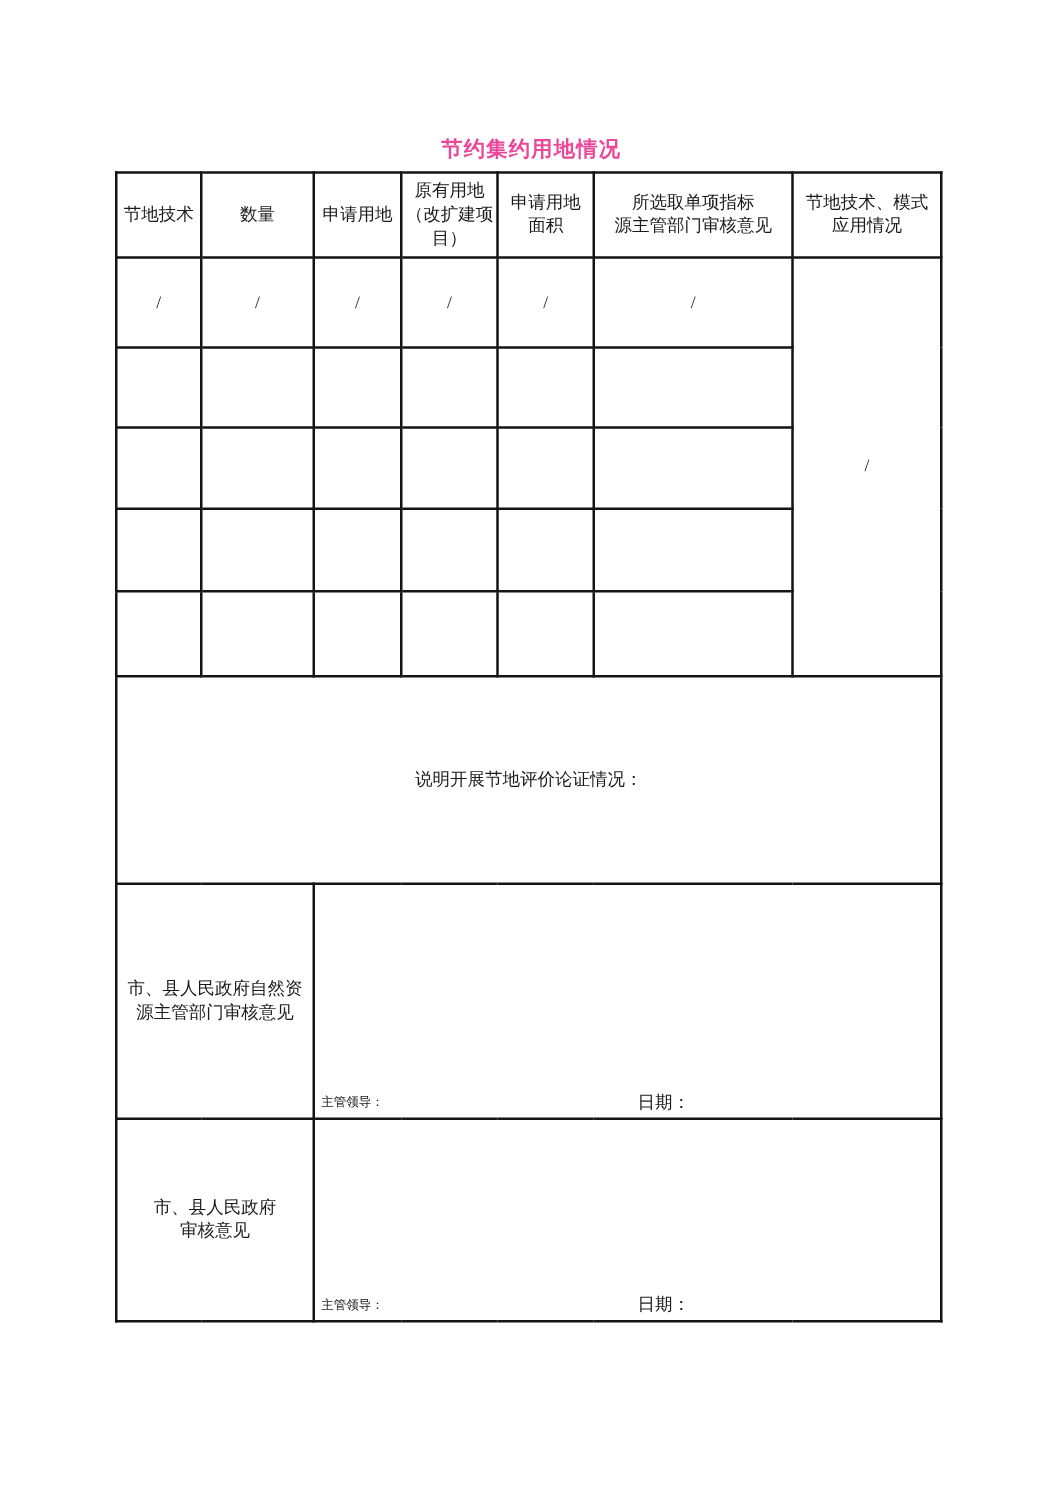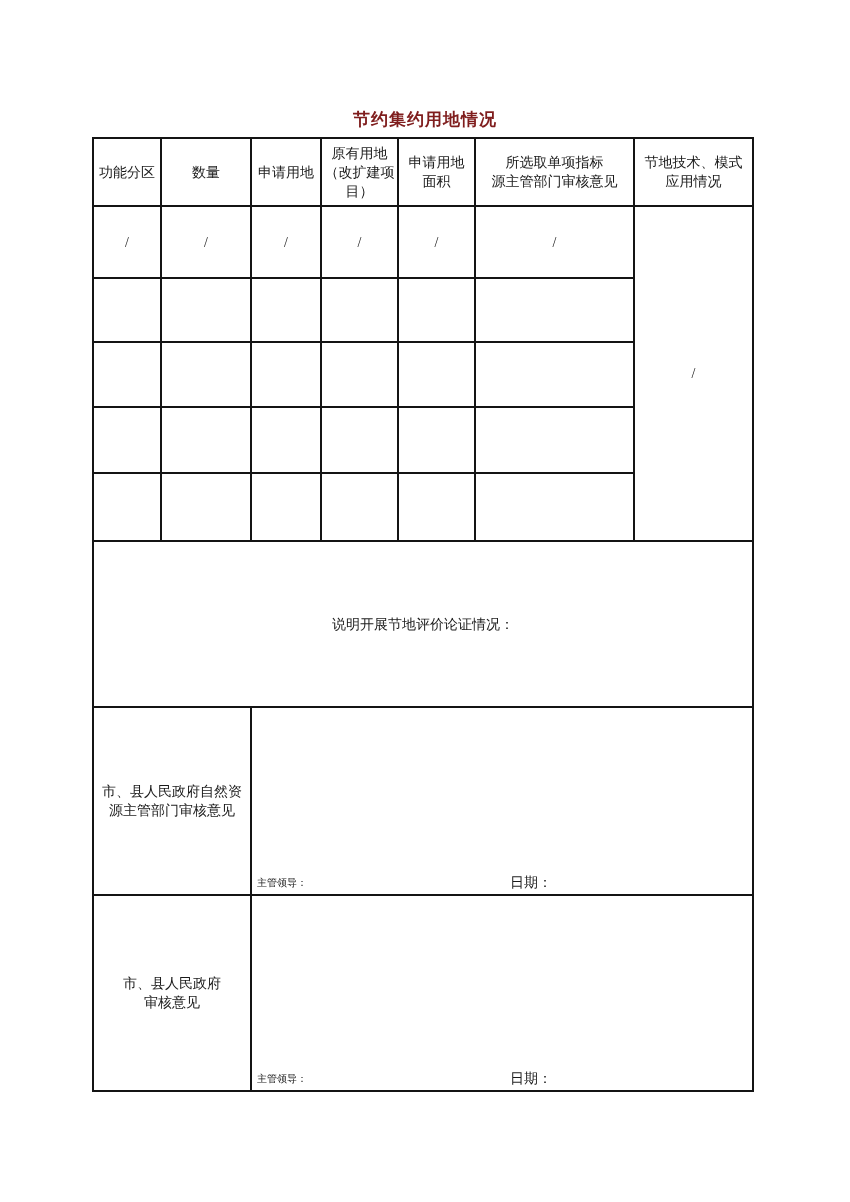--- a/index.html
+++ b/index.html
@@ -16,21 +16,21 @@
   .doc-title {
     position: absolute;
     top: 108px;
     left: 0;
     width: 100%;
     text-align: center;
     font-family: "Liberation Sans", "DejaVu Sans", sans-serif;
     font-weight: bold;
     font-size: 17px;
     letter-spacing: 1px;
-    color: #7f1d1d;
+    color: #ec4899;
   }
   table.form-table {
     position: absolute;
     left: 92px;
     top: 137px;
     border-collapse: collapse;
     table-layout: fixed;
     width: 660px;
   }
   table.form-table td {
@@ -43,21 +43,21 @@
     white-space: pre-line;
     color: #1a1a1a;
   }
   tr.h68  { height: 68px; }
   tr.h72  { height: 72px; }
   tr.h64  { height: 64px; }
   tr.h65  { height: 65px; }
   tr.h66  { height: 66px; }
   tr.h166 { height: 166px; }
   tr.h194 { height: 188px; }
-  tr.h190 { height: 196px; }
+  tr.h190 { height: 162px; }
   td.slash-cell { font-size: 15px; }
   td.note-cell {
     text-align: left;
     vertical-align: top;
     padding: 4px 6px;
     white-space: normal;
     margin-top: 40px;
   }
   td.review-label-cell { line-height: 20px; }
   td.sig-cell { position: relative; }
@@ -92,21 +92,21 @@
       <col style="width:90px">
       <col style="width:70px">
       <col style="width:77px">
       <col style="width:77px">
       <col style="width:159px">
       <col style="width:119px">
     </colgroup>
 
     <tbody>
         <tr class="h68">
-      <td>功能分区</td>
+      <td>节地技术</td>
       <td>数量</td>
       <td>申请用地</td>
       <td>原有用地
 （改扩建项
 目）</td>
       <td>申请用地
 面积</td>
       <td>所选取单项指标
 源主管部门审核意见</td>
       <td>节地技术、模式

